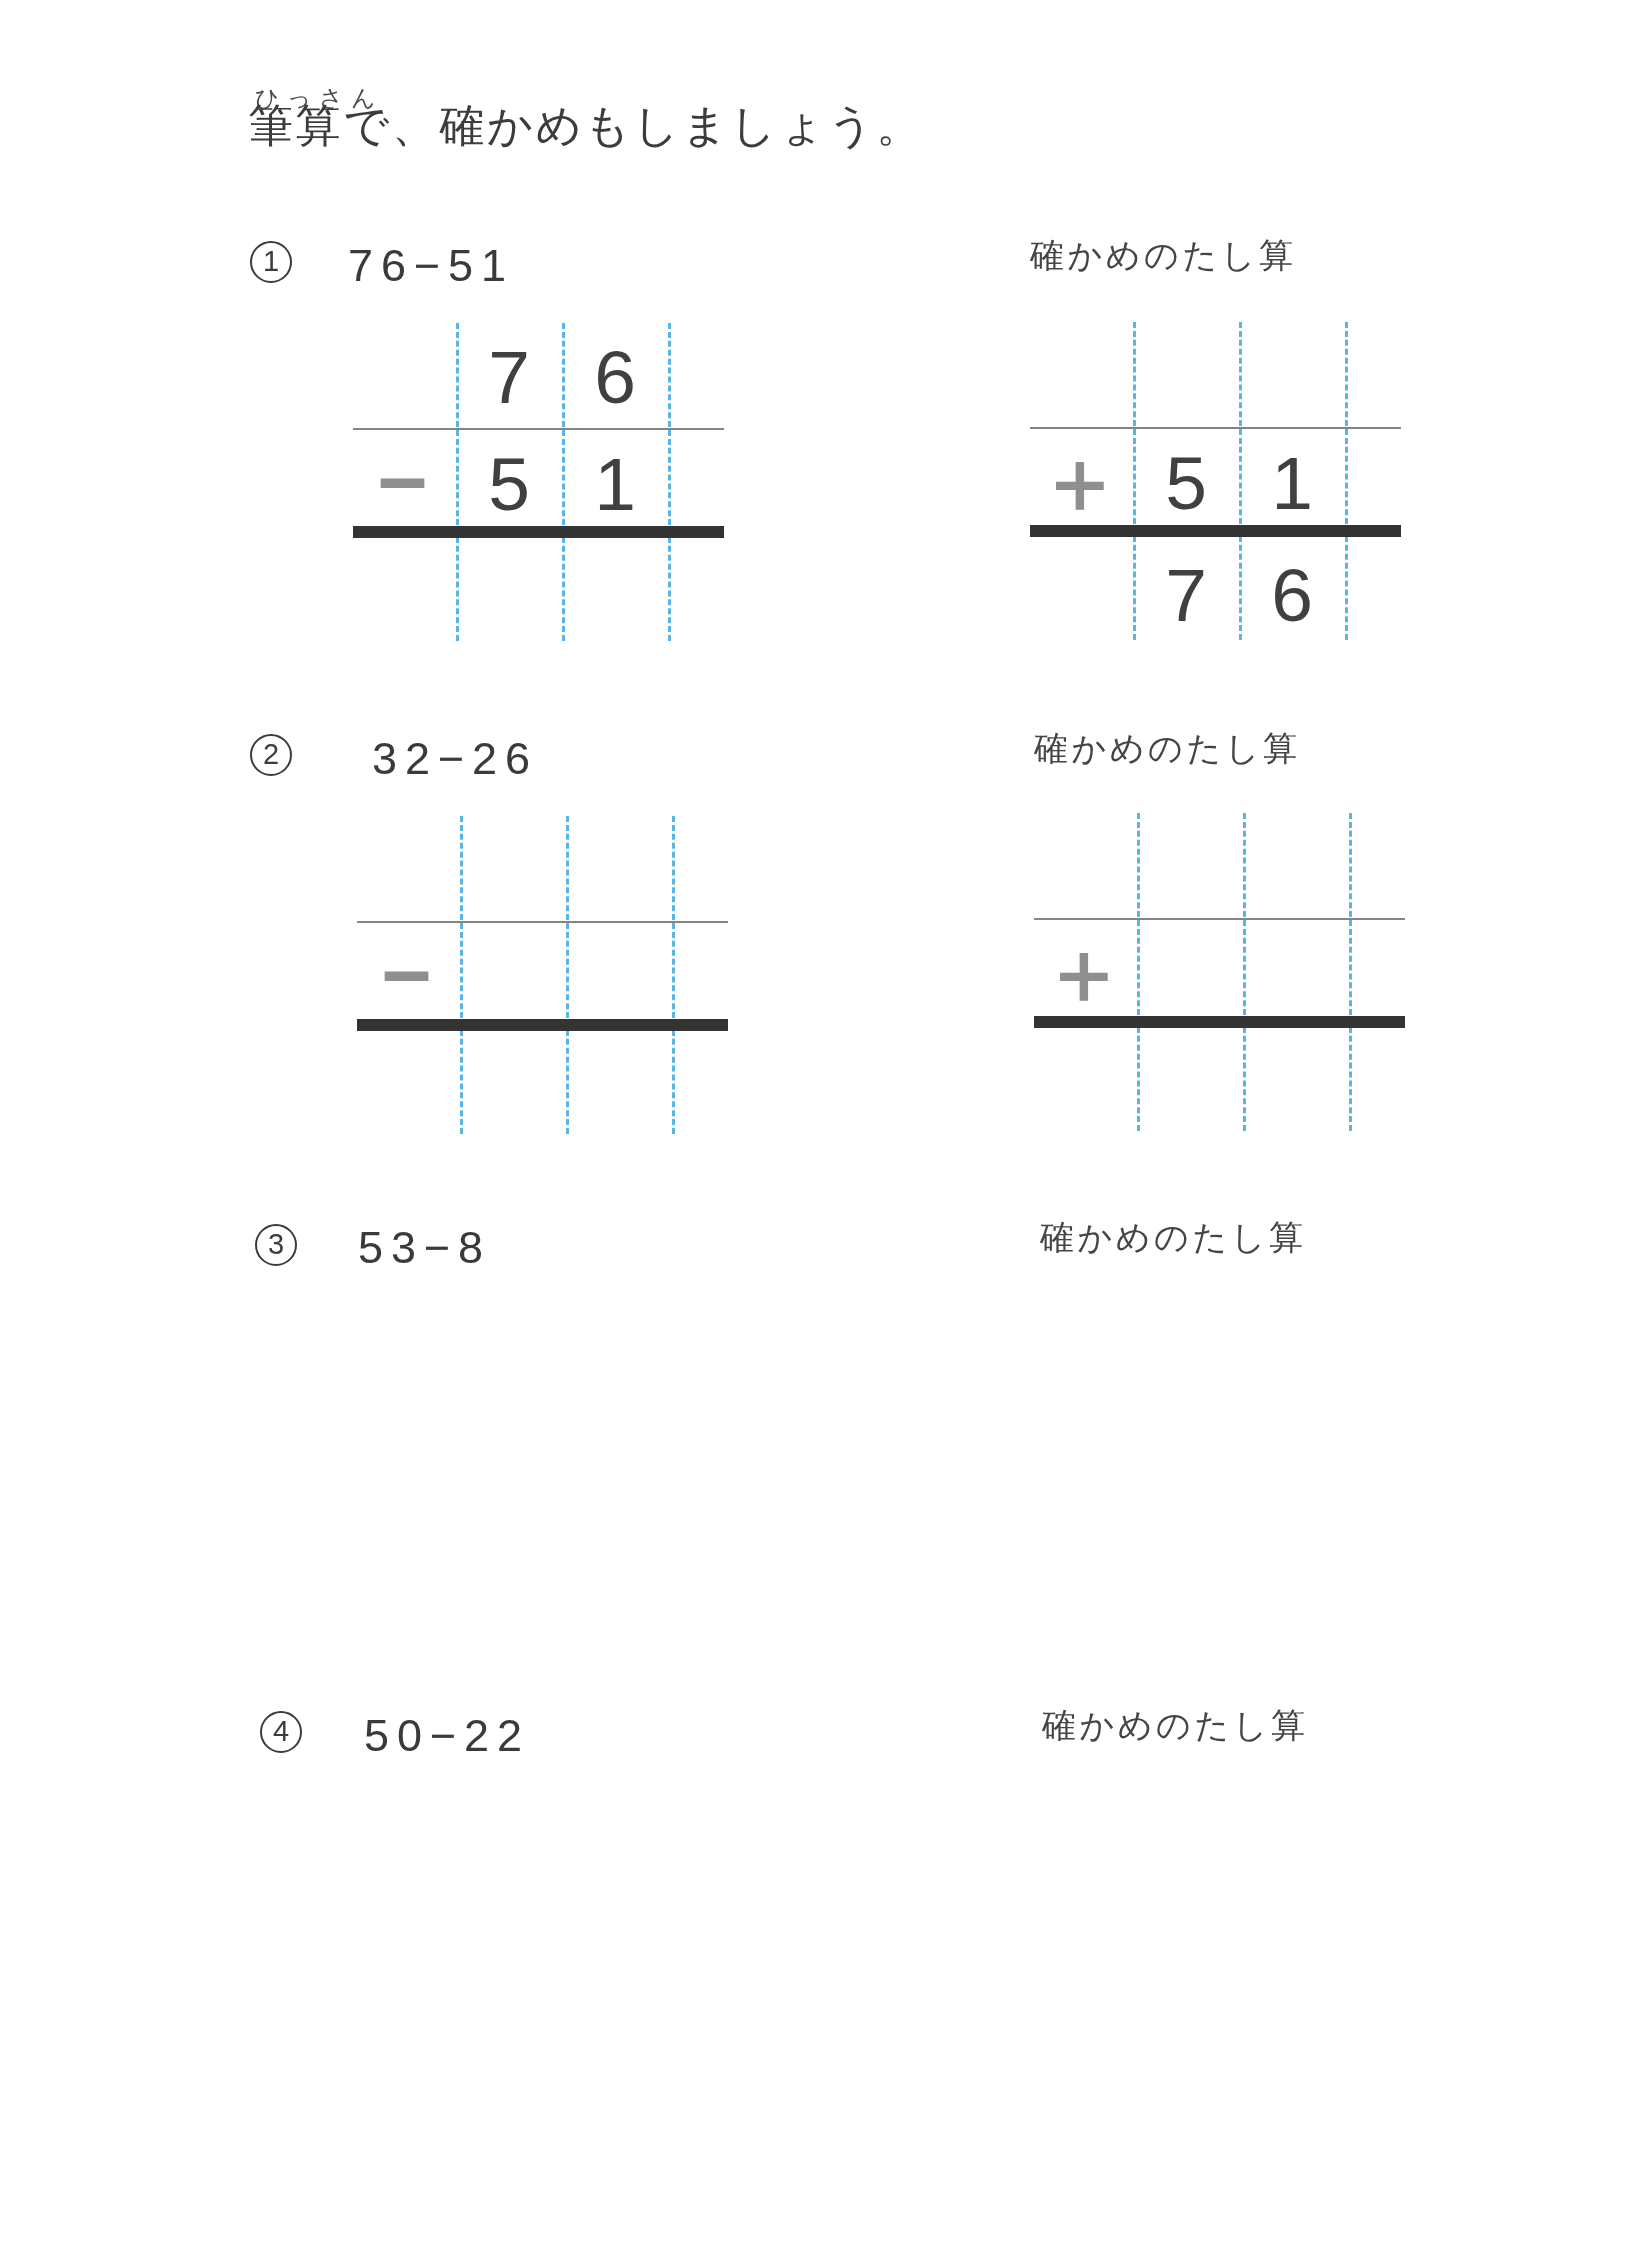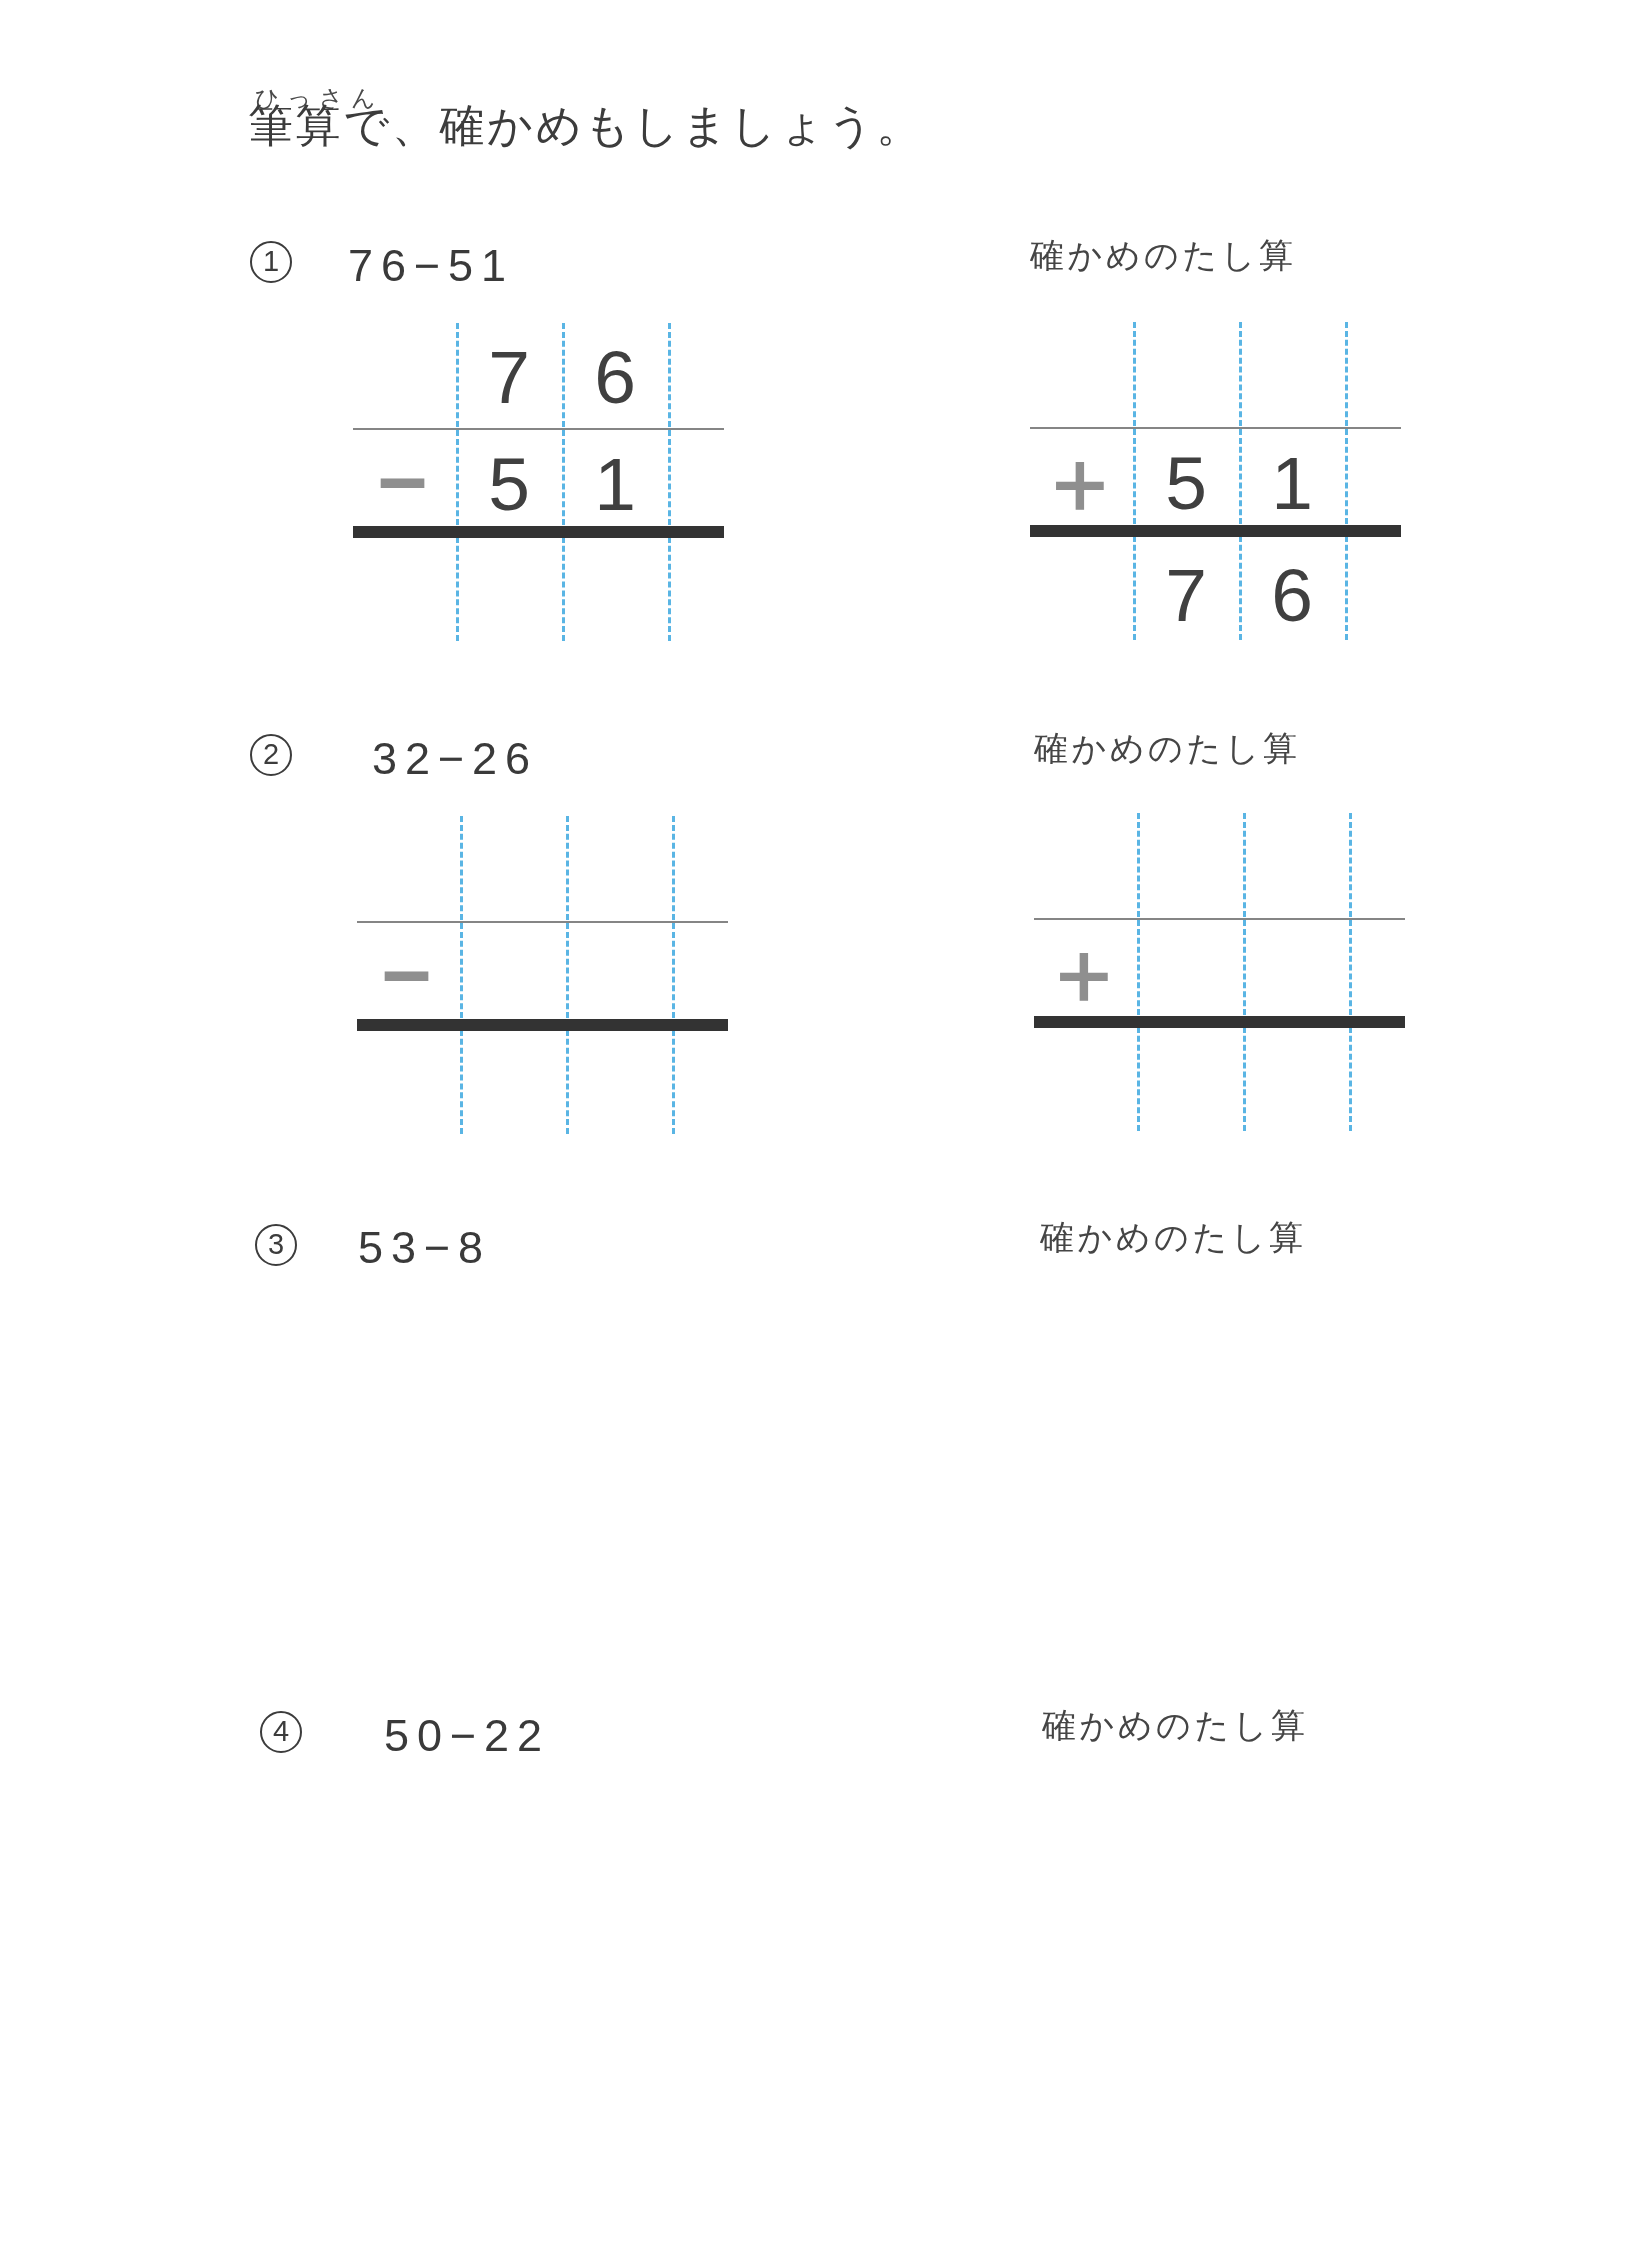--- a/index.html
+++ b/index.html
@@ -128,17 +128,17 @@
     <div class="rule-thick"></div>
     <div class="cell tens row3"></div>
     <div class="cell ones row3"></div>
   </div>
 
   <div class="prob-num" style="left:255px; top:1224px;">3</div>
   <div class="expr" style="left:358px; top:1225px;">53−8</div>
   <div class="check-label" style="left:1040px; top:1218px;">確かめのたし算</div>
 
   <div class="prob-num" style="left:260px; top:1711px;">4</div>
-  <div class="expr" style="left:384px; top:1713px;">50−22</div>
+  <div class="expr" style="left:364px; top:1713px;">50−22</div>
   <div class="check-label" style="left:1042px; top:1706px;">確かめのたし算</div>
 
 </div>
 
 
 </body></html>

